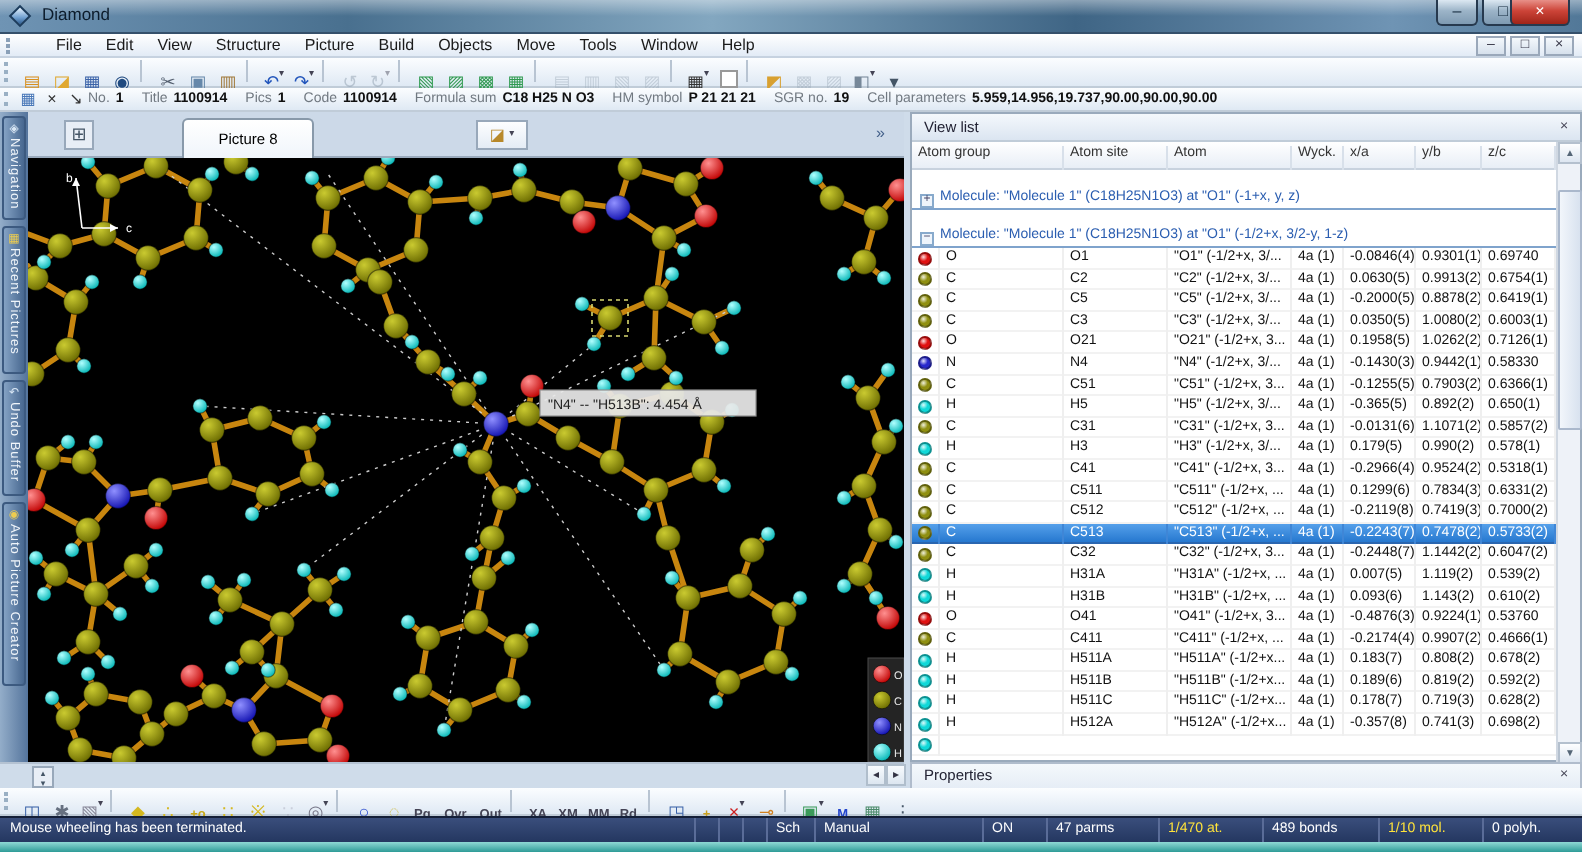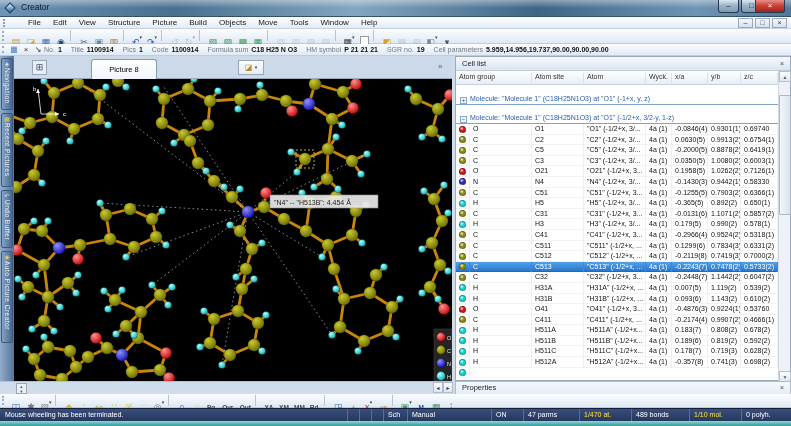--- a/index.html
+++ b/index.html
@@ -124,21 +124,21 @@
     background:linear-gradient(#8fd8d4,#2e9b97);}
 </style>
 </head>
 <body>
 
 <div id="win">
 
   <div id="titlebar">
     <div class="sheen"></div>
     <div id="appicon"></div>
-    <span id="apptitle">Creator</span>
+    <span id="apptitle">Diamond</span>
     <span id="winbtns"><span class="wbtn" style="right: 52px; width: 21px;">–</span><span class="wbtn" style="right: 29px; width: 21px;">□</span><span class="wbtn close" id="btn-close" style="right: 6px; width: 30px;">×</span></span>
   </div>
 
   <div id="menubar">
     <span id="menugrip"></span>
   <span class="mi">File</span><span class="mi">Edit</span><span class="mi">View</span><span class="mi">Structure</span><span class="mi">Picture</span><span class="mi">Build</span><span class="mi">Objects</span><span class="mi">Move</span><span class="mi">Tools</span><span class="mi">Window</span><span class="mi">Help</span><span class="mdi" style="right: 38px;">–</span><span class="mdi" style="right: 21px;">□</span><span class="mdi" style="right: 4px;">×</span></div>
 
   <div id="toolbar1" class="hbar">
     <span class="grip"></span>
   <span class="tbtn"><span class="tglyph" style="color: rgb(216, 144, 32);">▤</span></span><span class="tbtn"><span class="tglyph" style="color: rgb(224, 168, 48);">◪</span></span><span class="tbtn"><span class="tglyph" style="color: rgb(58, 98, 168);">▦</span></span><span class="tbtn"><span class="tglyph" style="color: rgb(32, 74, 128);">◉</span></span><span class="tsep"></span><span class="tbtn"><span class="tglyph" style="color: rgb(85, 96, 112);">✂</span></span><span class="tbtn"><span class="tglyph" style="color: rgb(102, 136, 170);">▣</span></span><span class="tbtn"><span class="tglyph" style="color: rgb(160, 120, 56);">▥</span></span><span class="tsep"></span><span class="tbtn"><span class="tglyph" style="color: rgb(34, 85, 187);">↶</span><span class="dd">▾</span></span><span class="tbtn"><span class="tglyph" style="color: rgb(34, 85, 187);">↷</span><span class="dd">▾</span></span><span class="tsep"></span><span class="tbtn gray"><span class="tglyph" style="color: rgb(136, 152, 168);">↺</span></span><span class="tbtn gray"><span class="tglyph" style="color: rgb(136, 152, 168);">↻</span><span class="dd">▾</span></span><span class="tsep"></span><span class="tbtn"><span class="tglyph" style="color: rgb(47, 154, 79);">▧</span></span><span class="tbtn"><span class="tglyph" style="color: rgb(47, 154, 79);">▨</span></span><span class="tbtn"><span class="tglyph" style="color: rgb(47, 154, 79);">▩</span></span><span class="tbtn"><span class="tglyph" style="color: rgb(47, 154, 79);">▦</span></span><span class="tsep"></span><span class="tbtn gray"><span class="tglyph" style="color: rgb(154, 168, 182);">▤</span></span><span class="tbtn gray"><span class="tglyph" style="color: rgb(154, 168, 182);">▥</span></span><span class="tbtn gray"><span class="tglyph" style="color: rgb(154, 168, 182);">▧</span></span><span class="tbtn gray"><span class="tglyph" style="color: rgb(154, 168, 182);">▨</span></span><span class="tsep"></span><span class="tbtn"><span class="tglyph" style="color: rgb(51, 51, 51);">▦</span><span class="dd">▾</span></span><span class="tbtn"><span class="tglyph" style="color: rgb(136, 136, 136); background: rgb(255, 255, 255); border: 1px solid rgb(153, 153, 153); width: 9px; height: 9px; display: inline-block;"></span></span><span class="tsep"></span><span class="tbtn"><span class="tglyph" style="color: rgb(216, 160, 48);">◩</span></span><span class="tbtn gray"><span class="tglyph" style="color: rgb(154, 168, 182);">▩</span></span><span class="tbtn gray"><span class="tglyph" style="color: rgb(154, 168, 182);">▨</span></span><span class="tbtn"><span class="tglyph" style="color: rgb(119, 136, 153);">◧</span><span class="dd">▾</span></span><span class="tbtn"><span class="tglyph" style="color: rgb(68, 85, 102);">▾</span></span></div>
@@ -606,21 +606,21 @@
   </div>
 
   <div id="bottomstrip">
     <span id="spinner">▴<br>▾</span>
   </div>
 
   <div id="splitter"></div>
 
   <div id="rightpanel">
     <div id="al-title">
-      <span>Cell list</span>
+      <span>View list</span>
       <span id="al-close">×</span>
     </div>
     <div id="al-header">
         <span class="hc" style="left: 0px; width: 76px;">Atom group</span>
         <span class="hc" style="left: 76px; width: 52px;">Atom site</span>
         <span class="hc" style="left: 128px; width: 62px;">Atom</span>
         <span class="hc" style="left: 190px; width: 26px;">Wyck.</span>
         <span class="hc" style="left: 216px; width: 36px;">x/a</span>
         <span class="hc" style="left: 252px; width: 33px;">y/b</span>
         <span class="hc" style="left: 285px; width: 37px;">z/c</span>

